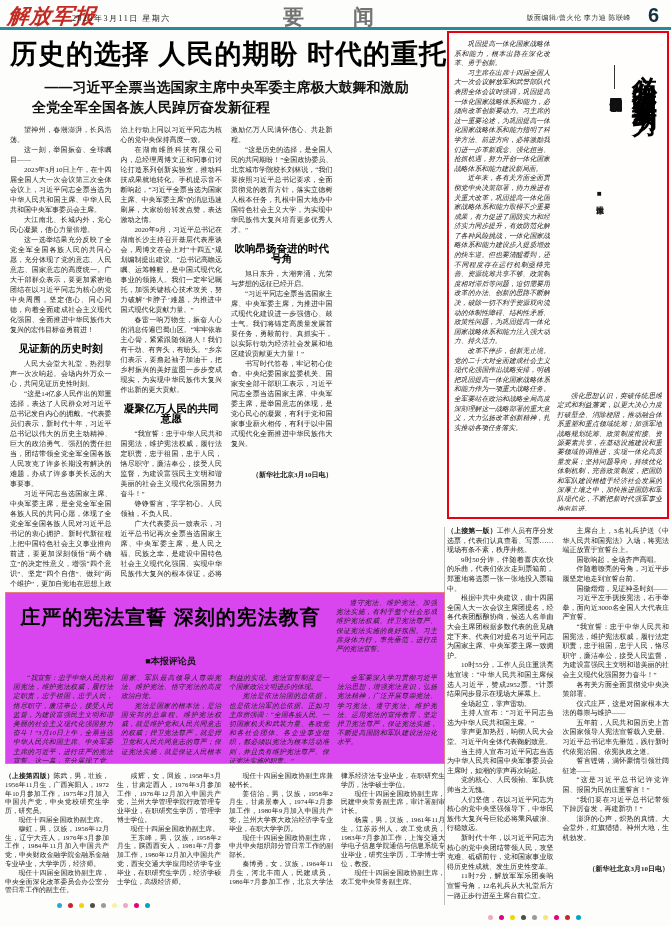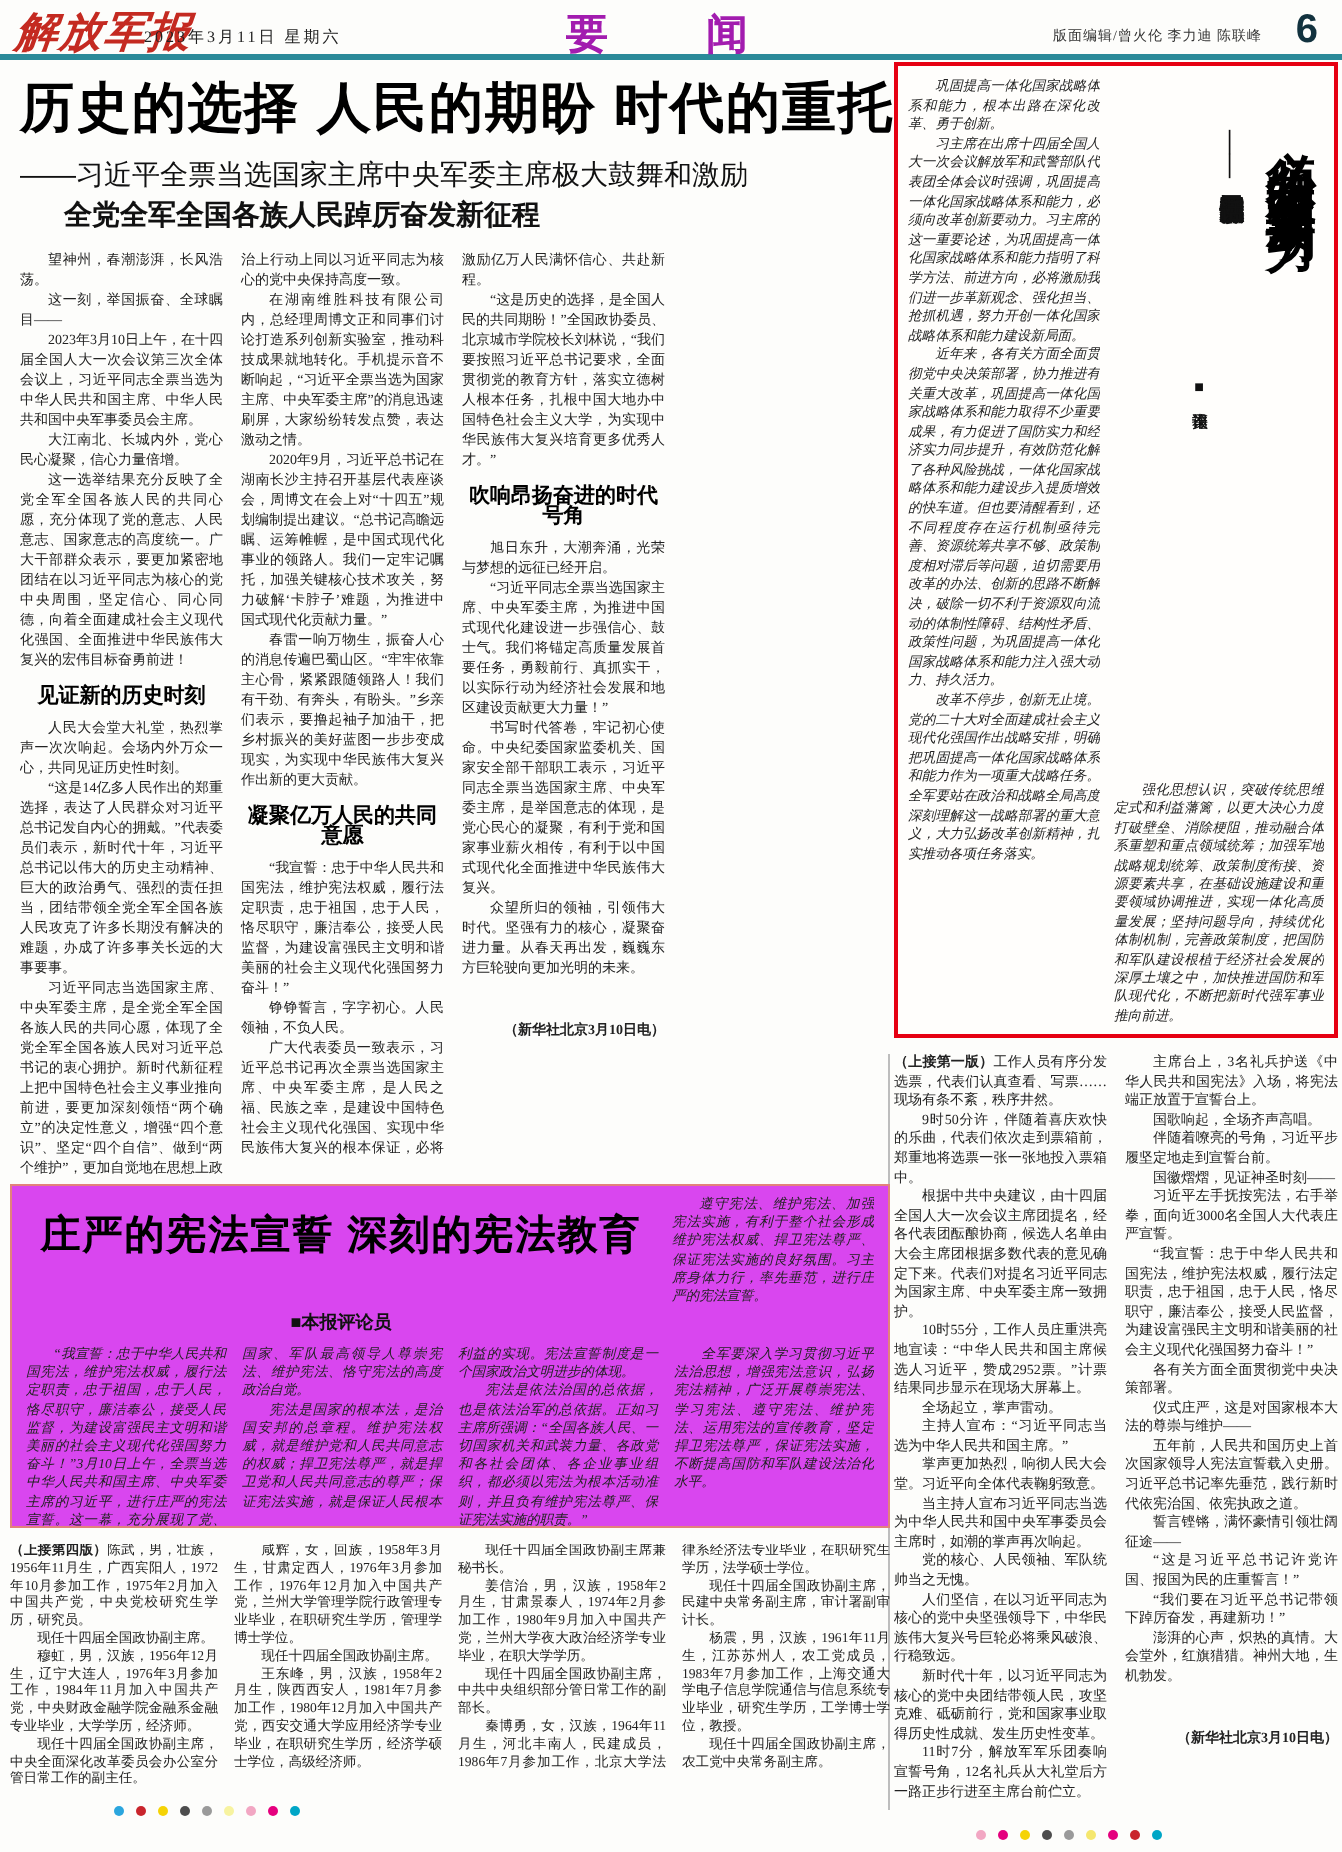--- a/index.html
+++ b/index.html
@@ -6,27 +6,27 @@
   html,body { width:671px; height:926px; }
   body {
     position:relative; background:#fdfdfb; color:#1c1c1c;
     font-family:"Liberation Serif","DejaVu Serif",serif;
     overflow:hidden;
   }
   
   .masthead { position:absolute; left:0; top:0; width:671px; height:30px; border-bottom:3px solid #2b8a99; background:#fdfdfb; }
   .logo { position:absolute; left:8px; top:2px; font-size:21px; font-weight:bold; font-style:italic; color:#c42a21; letter-spacing:1px; transform:skewX(-6deg); }
   .mh-date { position:absolute; left:72px; top:13px; font-size:8px; letter-spacing:1.5px; color:#222; }
-  .mh-section { position:absolute; left:50%; top:3px; transform:translateX(-50%); font-size:21px; font-weight:bold; letter-spacing:14px; color:#a21caf; font-family:"Liberation Sans",sans-serif; white-space:nowrap; }
+  .mh-section { position:absolute; left:50%; top:3px; transform:translateX(-50%); font-size:21px; font-weight:bold; letter-spacing:14px; color:#737373; font-family:"Liberation Sans",sans-serif; white-space:nowrap; }
   .mh-editors { position:absolute; right:40px; top:13px; font-size:7px; color:#333; letter-spacing:0.5px; }
   .mh-page { position:absolute; right:12px; top:4px; font-size:20px; font-weight:bold; color:#12323e; font-family:"Liberation Sans",sans-serif; }
   
   .main-art { position:absolute; left:10px; top:36px; width:433px; }
   .main-headline { text-align:center; font-size:27px; font-weight:900; letter-spacing:1px; color:#000; font-family:"Liberation Sans",sans-serif; white-space:nowrap; }
-  .main-sub1 { margin-top:7px; font-size:14px; font-weight:normal; color:#111; font-family:"Liberation Sans",sans-serif; }
+  .main-sub1 { margin-top:7px; text-align:center; font-size:14px; font-weight:bold; color:#111; font-family:"Liberation Sans",sans-serif; }
   .main-sub2 { margin-top:2px; margin-left:22px; font-size:14px; font-weight:bold; color:#111; font-family:"Liberation Sans",sans-serif; }
   .main-body { margin-top:8px; height:468px; overflow:hidden; column-count:4; column-gap:9px; column-fill:auto; font-size:7px; line-height:10px; color:#222; }
   .para { text-indent:2em; text-align:justify; }
   .subhead3 { font-size:10.5px; font-weight:bold; text-align:center; margin:8px 0 6px; color:#000; font-family:"Liberation Sans",sans-serif; break-inside:avoid; }
   .dateline { text-align:right; font-weight:bold; margin-top:21px; }
   
   .edit-box { position:absolute; left:447px; top:31px; width:222px; height:488px; border:2.5px solid #e60012; background:#fffefc; padding:6px 5px; display:flex; gap:7px; overflow:hidden; }
   .edit-left { width:96px; flex:none; font-size:6.8px; line-height:9.6px; font-style:italic; color:#222; overflow:hidden; }
   .edit-right { flex:1; display:flex; flex-direction:column; overflow:hidden; }
   .edit-head { height:352px; flex:none; writing-mode:vertical-rl; }
@@ -92,21 +92,20 @@
         <p class="para">“我宣誓：忠于中华人民共和国宪法，维护宪法权威，履行法定职责，忠于祖国，忠于人民，恪尽职守，廉洁奉公，接受人民监督，为建设富强民主文明和谐美丽的社会主义现代化强国努力奋斗！”</p>
         <p class="para">铮铮誓言，字字初心。人民领袖，不负人民。</p>
         <p class="para">广大代表委员一致表示，习近平总书记再次全票当选国家主席、中央军委主席，是人民之福、民族之幸，是建设中国特色社会主义现代化强国、实现中华民族伟大复兴的根本保证，必将激励亿万人民满怀信心、共赴新程。</p>
         <p class="para">“这是历史的选择，是全国人民的共同期盼！”全国政协委员、北京城市学院校长刘林说，“我们要按照习近平总书记要求，全面贯彻党的教育方针，落实立德树人根本任务，扎根中国大地办中国特色社会主义大学，为实现中华民族伟大复兴培育更多优秀人才。”</p>
       </div>
     <div class="subhead3">吹响昂扬奋进的时代号角</div>
     <div>
         <p class="para">旭日东升，大潮奔涌，光荣与梦想的远征已经开启。</p>
         <p class="para">“习近平同志全票当选国家主席、中央军委主席，为推进中国式现代化建设进一步强信心、鼓士气。我们将锚定高质量发展首要任务，勇毅前行、真抓实干，以实际行动为经济社会发展和地区建设贡献更大力量！”</p>
         <p class="para">书写时代答卷，牢记初心使命。中央纪委国家监委机关、国家安全部干部职工表示，习近平同志全票当选国家主席、中央军委主席，是举国意志的体现，是党心民心的凝聚，有利于党和国家事业薪火相传，有利于以中国式现代化全面推进中华民族伟大复兴。</p>
-        <p class="para">众望所归的领袖，引领伟大时代。坚强有力的核心，凝聚奋进力量。从春天再出发，巍巍东方巨轮驶向更加光明的未来。</p>
       </div>
     <p class="dateline">（新华社北京3月10日电）</p>
   </div>
 </div>
 
 <div class="edit-box">
   <div class="edit-left">
       <p class="para">巩固提高一体化国家战略体系和能力，根本出路在深化改革、勇于创新。</p>
       <p class="para">习主席在出席十四届全国人大一次会议解放军和武警部队代表团全体会议时强调，巩固提高一体化国家战略体系和能力，必须向改革创新要动力。习主席的这一重要论述，为巩固提高一体化国家战略体系和能力指明了科学方法、前进方向，必将激励我们进一步革新观念、强化担当、抢抓机遇，努力开创一体化国家战略体系和能力建设新局面。</p>
       <p class="para">近年来，各有关方面全面贯彻党中央决策部署，协力推进有关重大改革，巩固提高一体化国家战略体系和能力取得不少重要成果，有力促进了国防实力和经济实力同步提升，有效防范化解了各种风险挑战，一体化国家战略体系和能力建设步入提质增效的快车道。但也要清醒看到，还不同程度存在运行机制亟待完善、资源统筹共享不够、政策制度相对滞后等问题，迫切需要用改革的办法、创新的思路不断解决，破除一切不利于资源双向流动的体制性障碍、结构性矛盾、政策性问题，为巩固提高一体化国家战略体系和能力注入强大动力、持久活力。</p>

